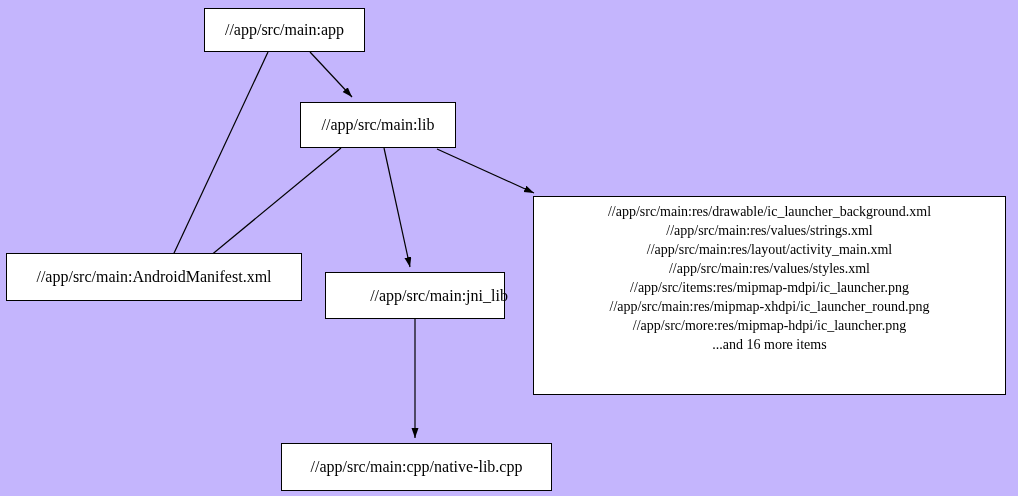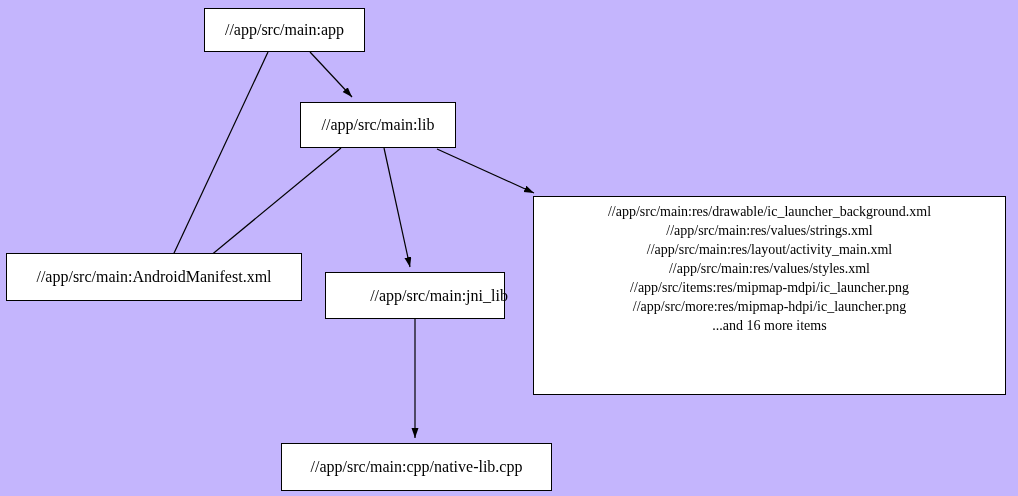--- a/index.html
+++ b/index.html
@@ -85,20 +85,21 @@
   <div class="node node-jni">
     <span>//app/src/main:jni_lib</span>
   </div>
 
   <div class="node node-res">
     <div class="res-line">//app/src/main:res/drawable/ic_launcher_background.xml</div>
     <div class="res-line">//app/src/main:res/values/strings.xml</div>
     <div class="res-line">//app/src/main:res/layout/activity_main.xml</div>
     <div class="res-line">//app/src/main:res/values/styles.xml</div>
     <div class="res-line">//app/src/items:res/mipmap-mdpi/ic_launcher.png</div>
+    <div class="res-line">//app/src/main:res/mipmap-xhdpi/ic_launcher_round.png</div>
     <div class="res-line">//app/src/more:res/mipmap-hdpi/ic_launcher.png</div>
     <div class="res-line">...and 16 more items</div>
   </div>
 
   <div class="node node-cpp">
     <span>//app/src/main:cpp/native-lib.cpp</span>
   </div>
 
 </div>
 

